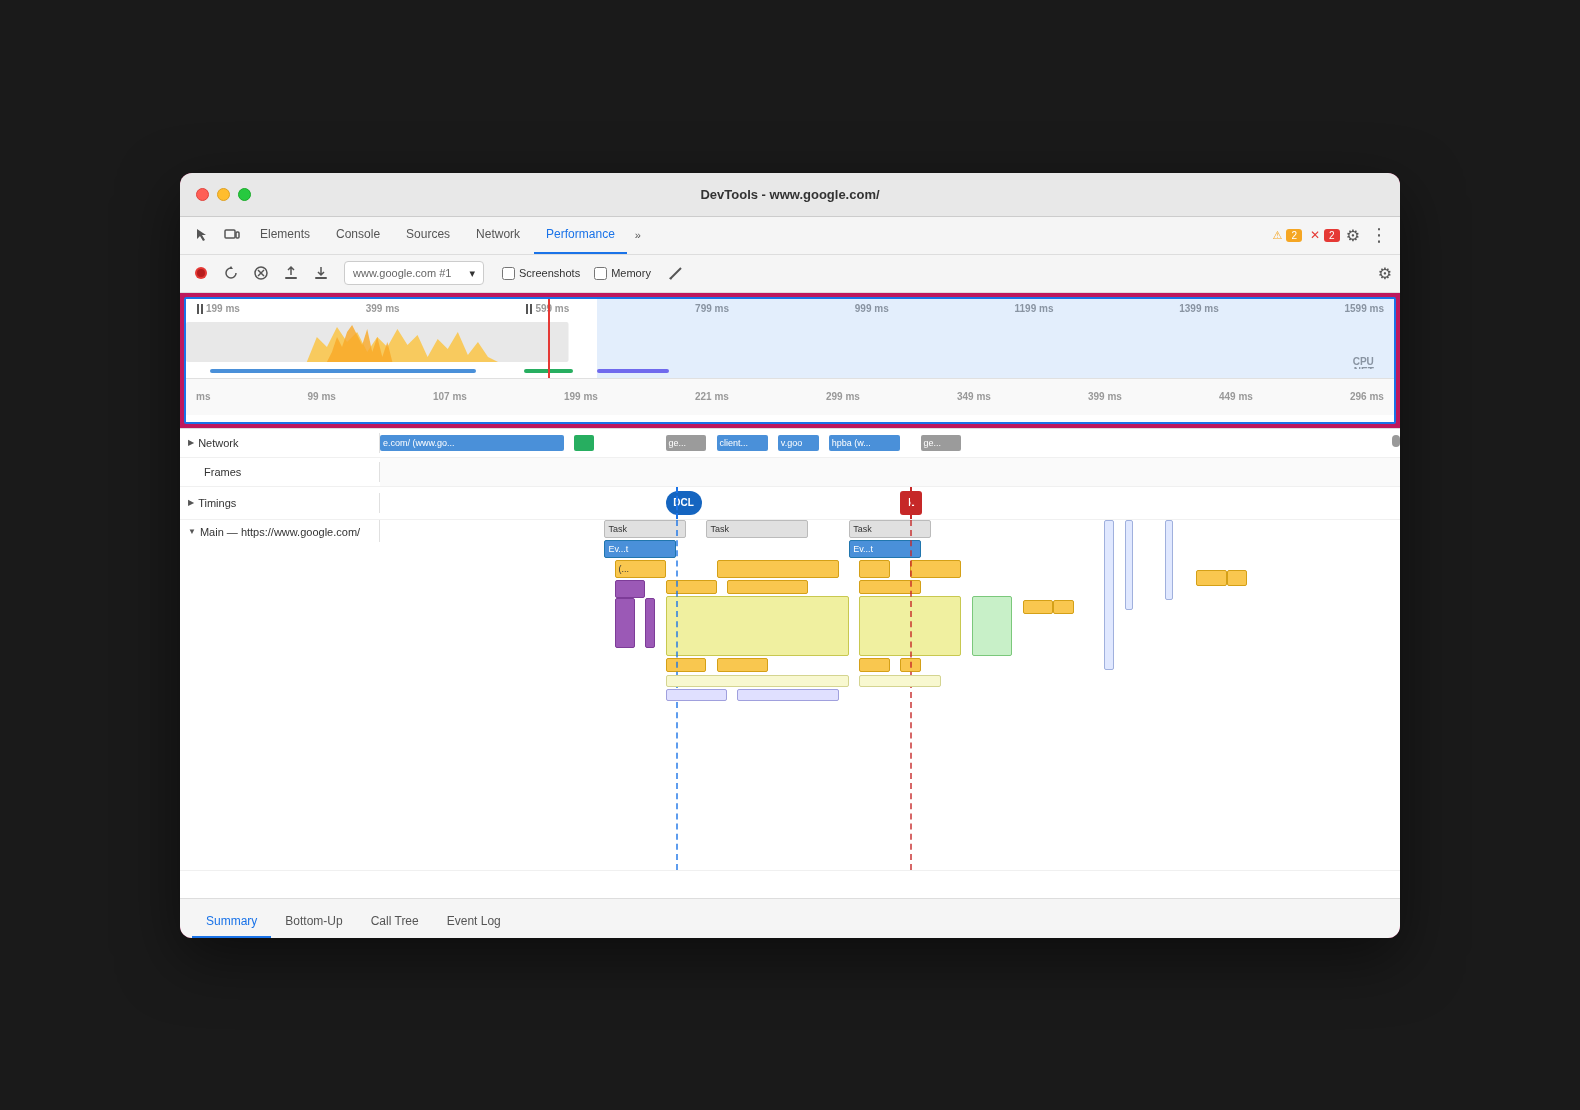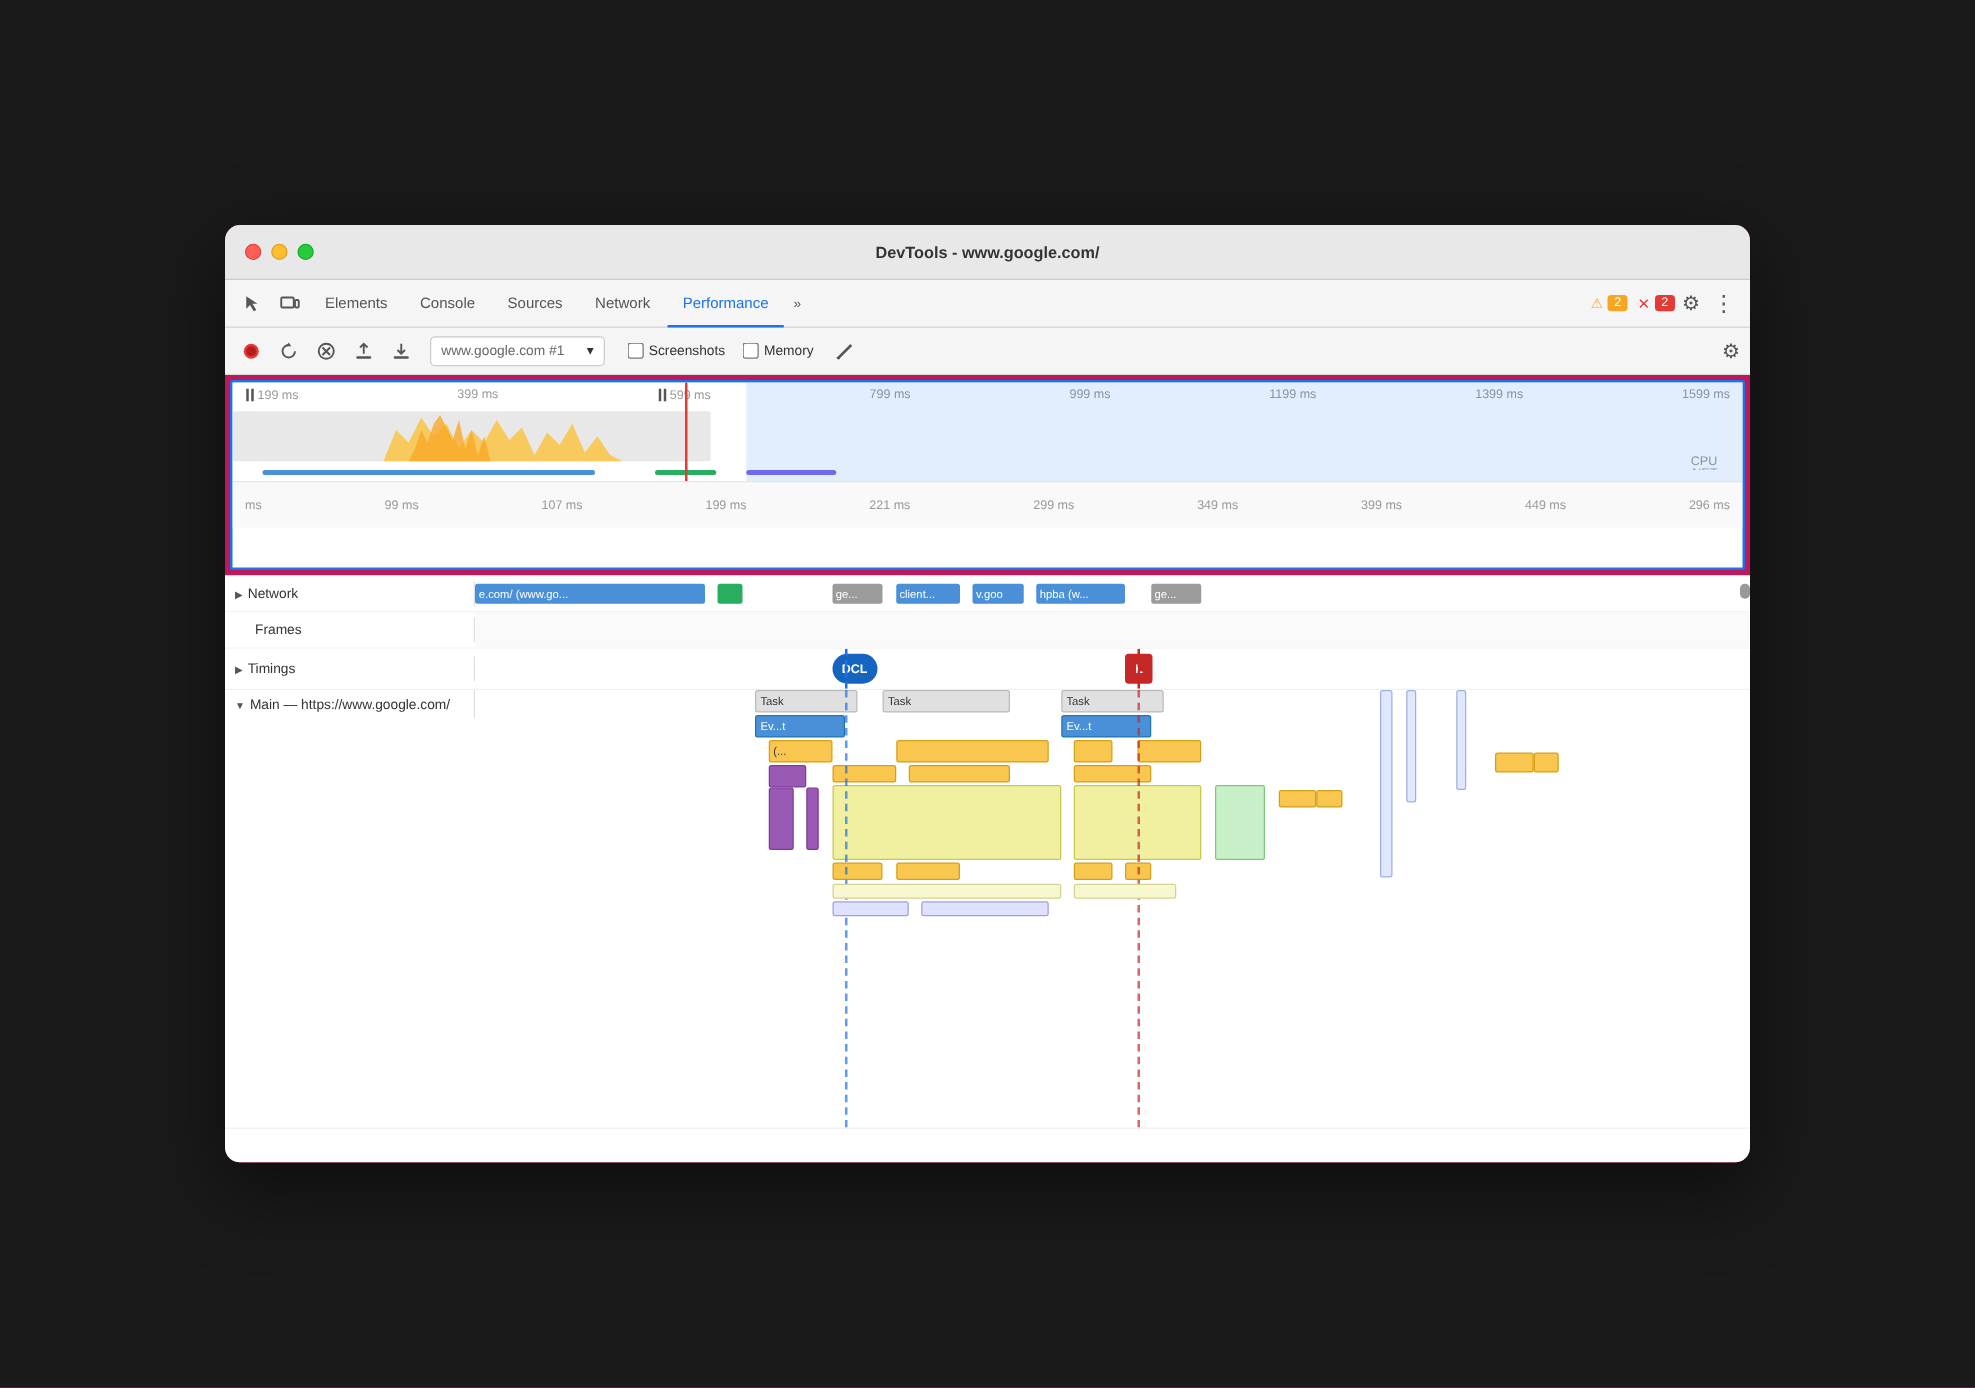--- a/index.html
+++ b/index.html
@@ -173,21 +173,22 @@
       cursor: pointer;
     }
     
     .overview-area {
       background: #fff;
       border: 2px solid #1a73e8;
       border-radius: 2px;
       margin: 4px 4px;
       overflow: hidden;
       position: relative;
-      height: 152px;
+      height: 127px;
+      font-weight: bold;
     }
     .overview-top {
       height: 80px;
       background: #fff;
       position: relative;
       border-bottom: 1px solid #e0e0e0;
       overflow: hidden;
     }
     .timeline-markers-top {
       display: flex;
@@ -620,13 +621,27 @@
 
         <div class="task-block" style="left:71%;top:0;width:1%;height:150px;background:#e0e8ff;border:1px solid #a0b0dd;"></div>
         <div class="task-block" style="left:73%;top:0;width:0.5%;height:90px;background:#e0e8ff;border:1px solid #a0b0dd;"></div>
         <div class="task-block" style="left:77%;top:0;width:0.5%;height:80px;background:#e0e8ff;border:1px solid #a0b0dd;"></div>
         <div class="task-block" style="left:80%;top:50px;width:3%;height:16px;background:#f9c74f;border:1px solid #d4a017;"></div>
         <div class="task-block" style="left:83%;top:50px;width:2%;height:16px;background:#f9c74f;border:1px solid #d4a017;"></div>
       </div>
     </div>
   </div>
 
+  <div class="bottom-tabs">
+    <div class="bottom-tab active">
+      <span>Summary</span>
+    </div>
+    <div class="bottom-tab">
+      <span>Bottom-Up</span>
+    </div>
+    <div class="bottom-tab">
+      <span>Call Tree</span>
+    </div>
+    <div class="bottom-tab">
+      <span>Event Log</span>
+    </div>
+  </div>
 </div>
 
 </body></html>

